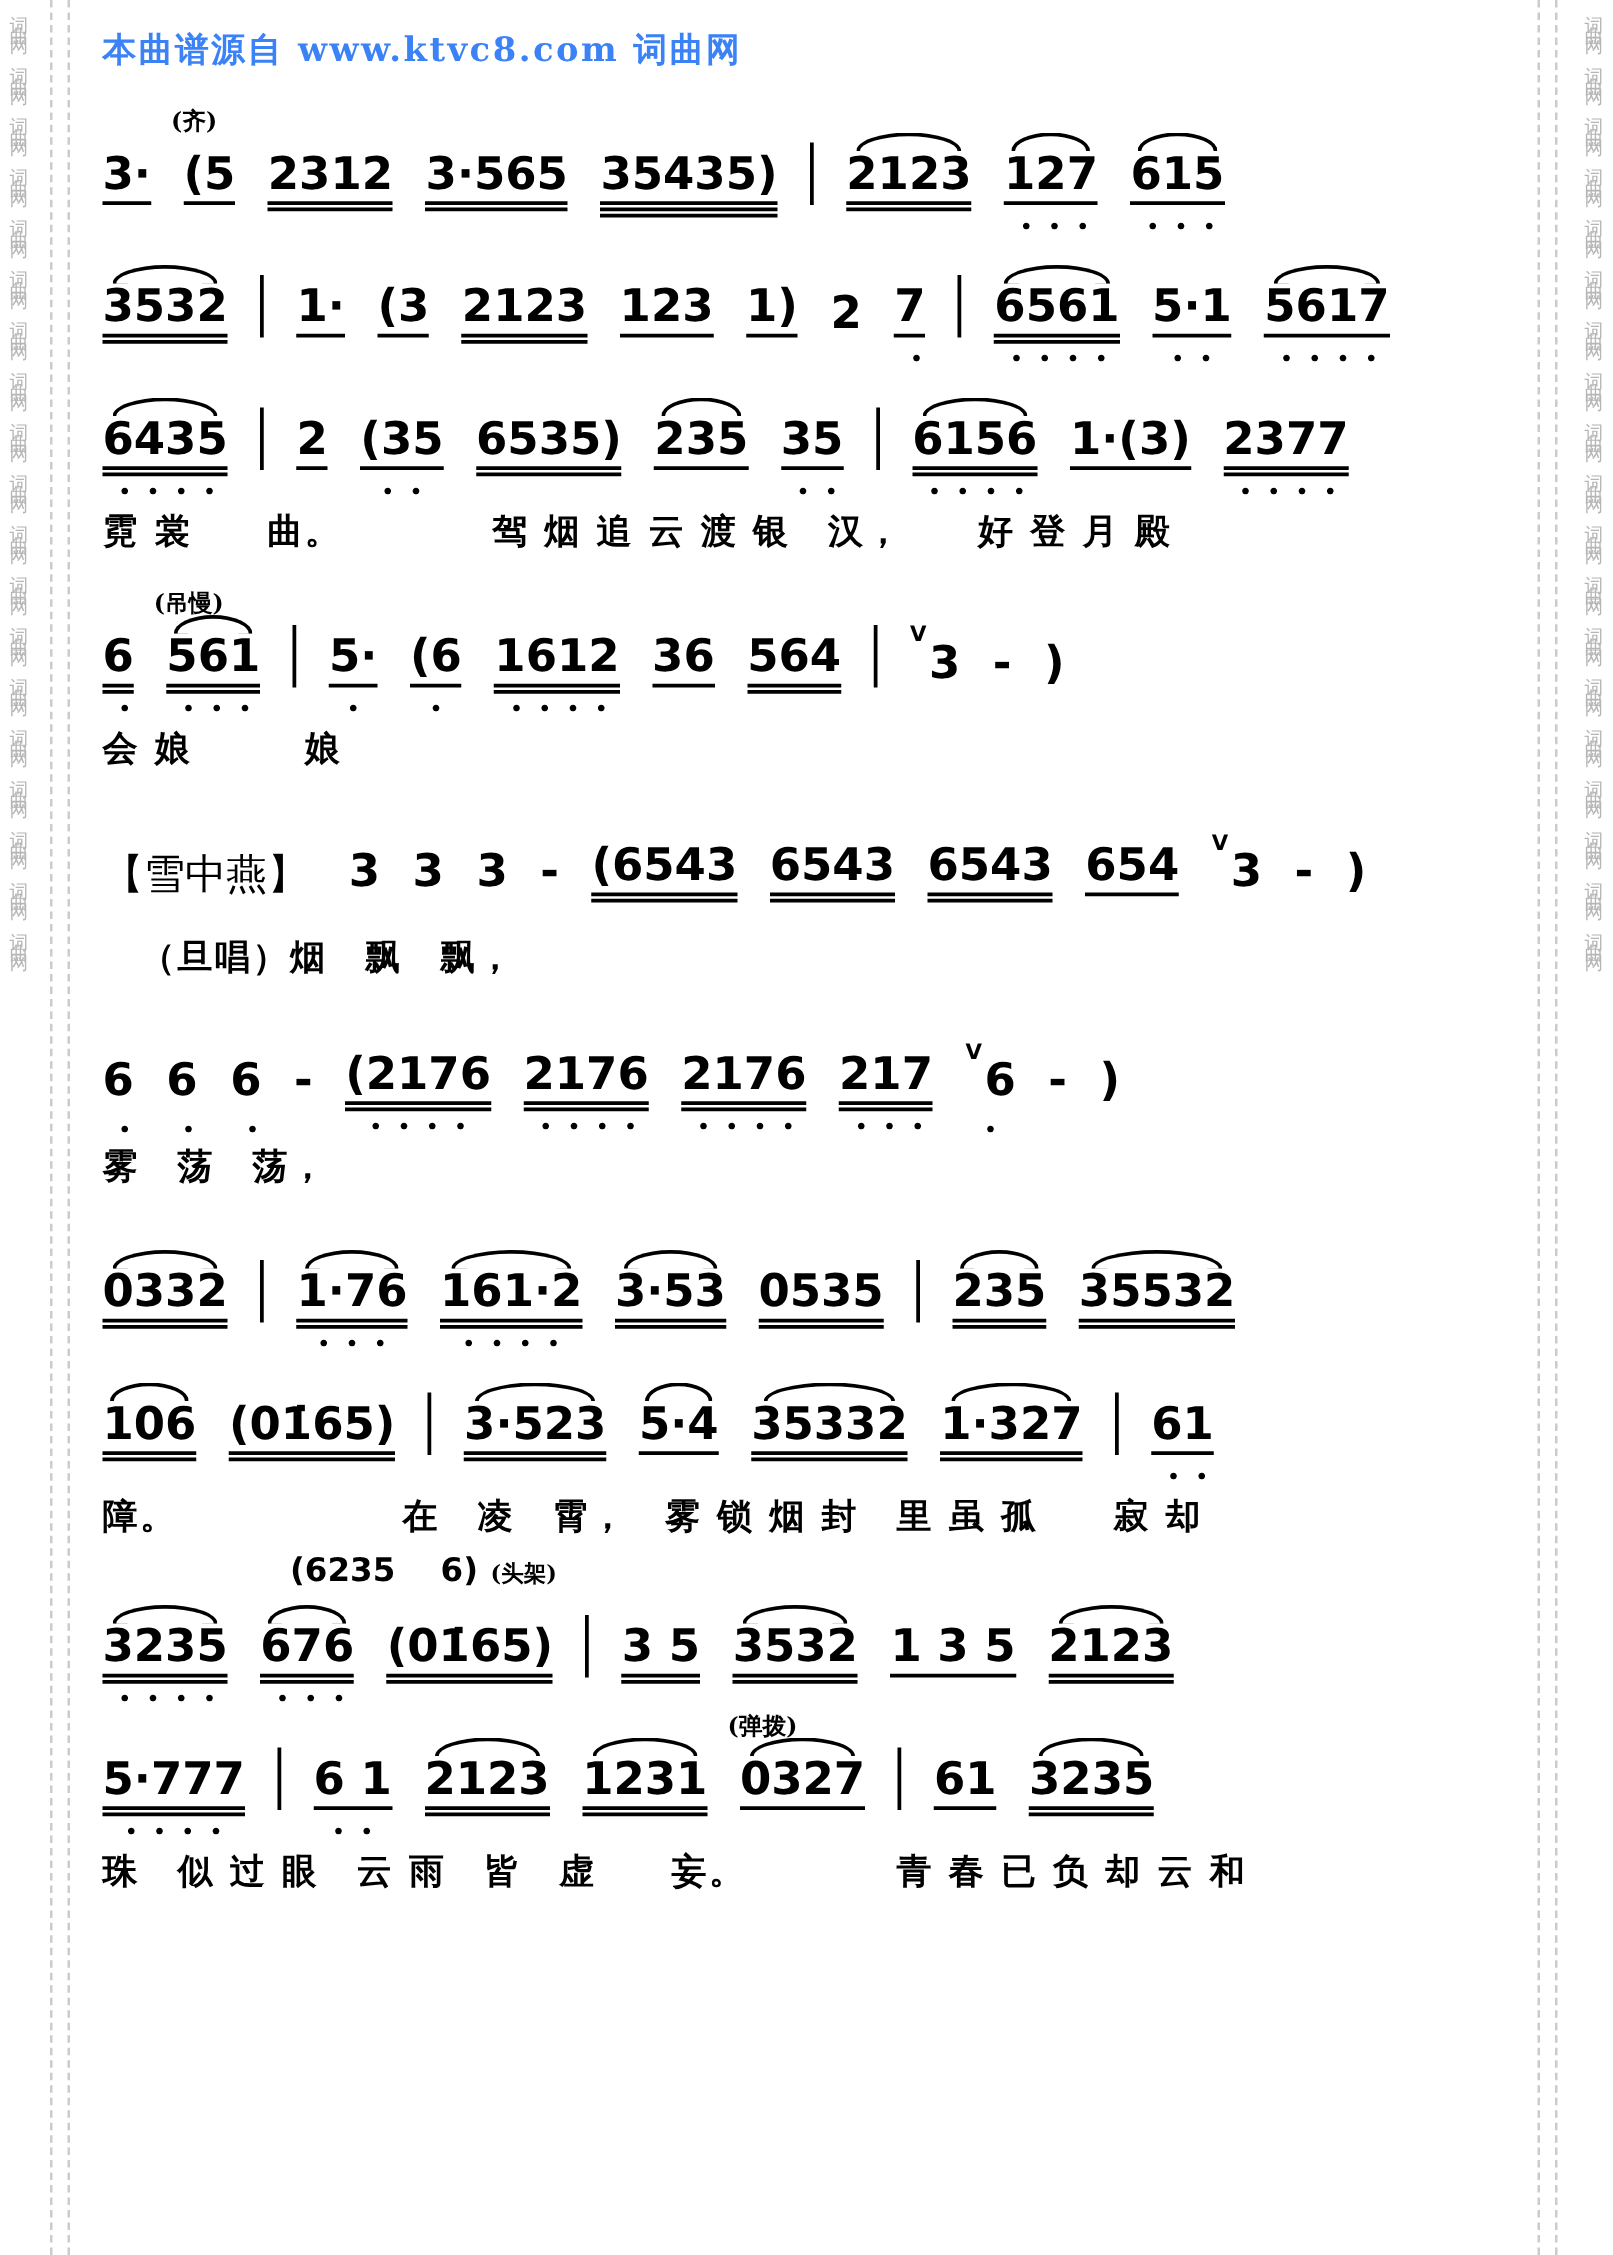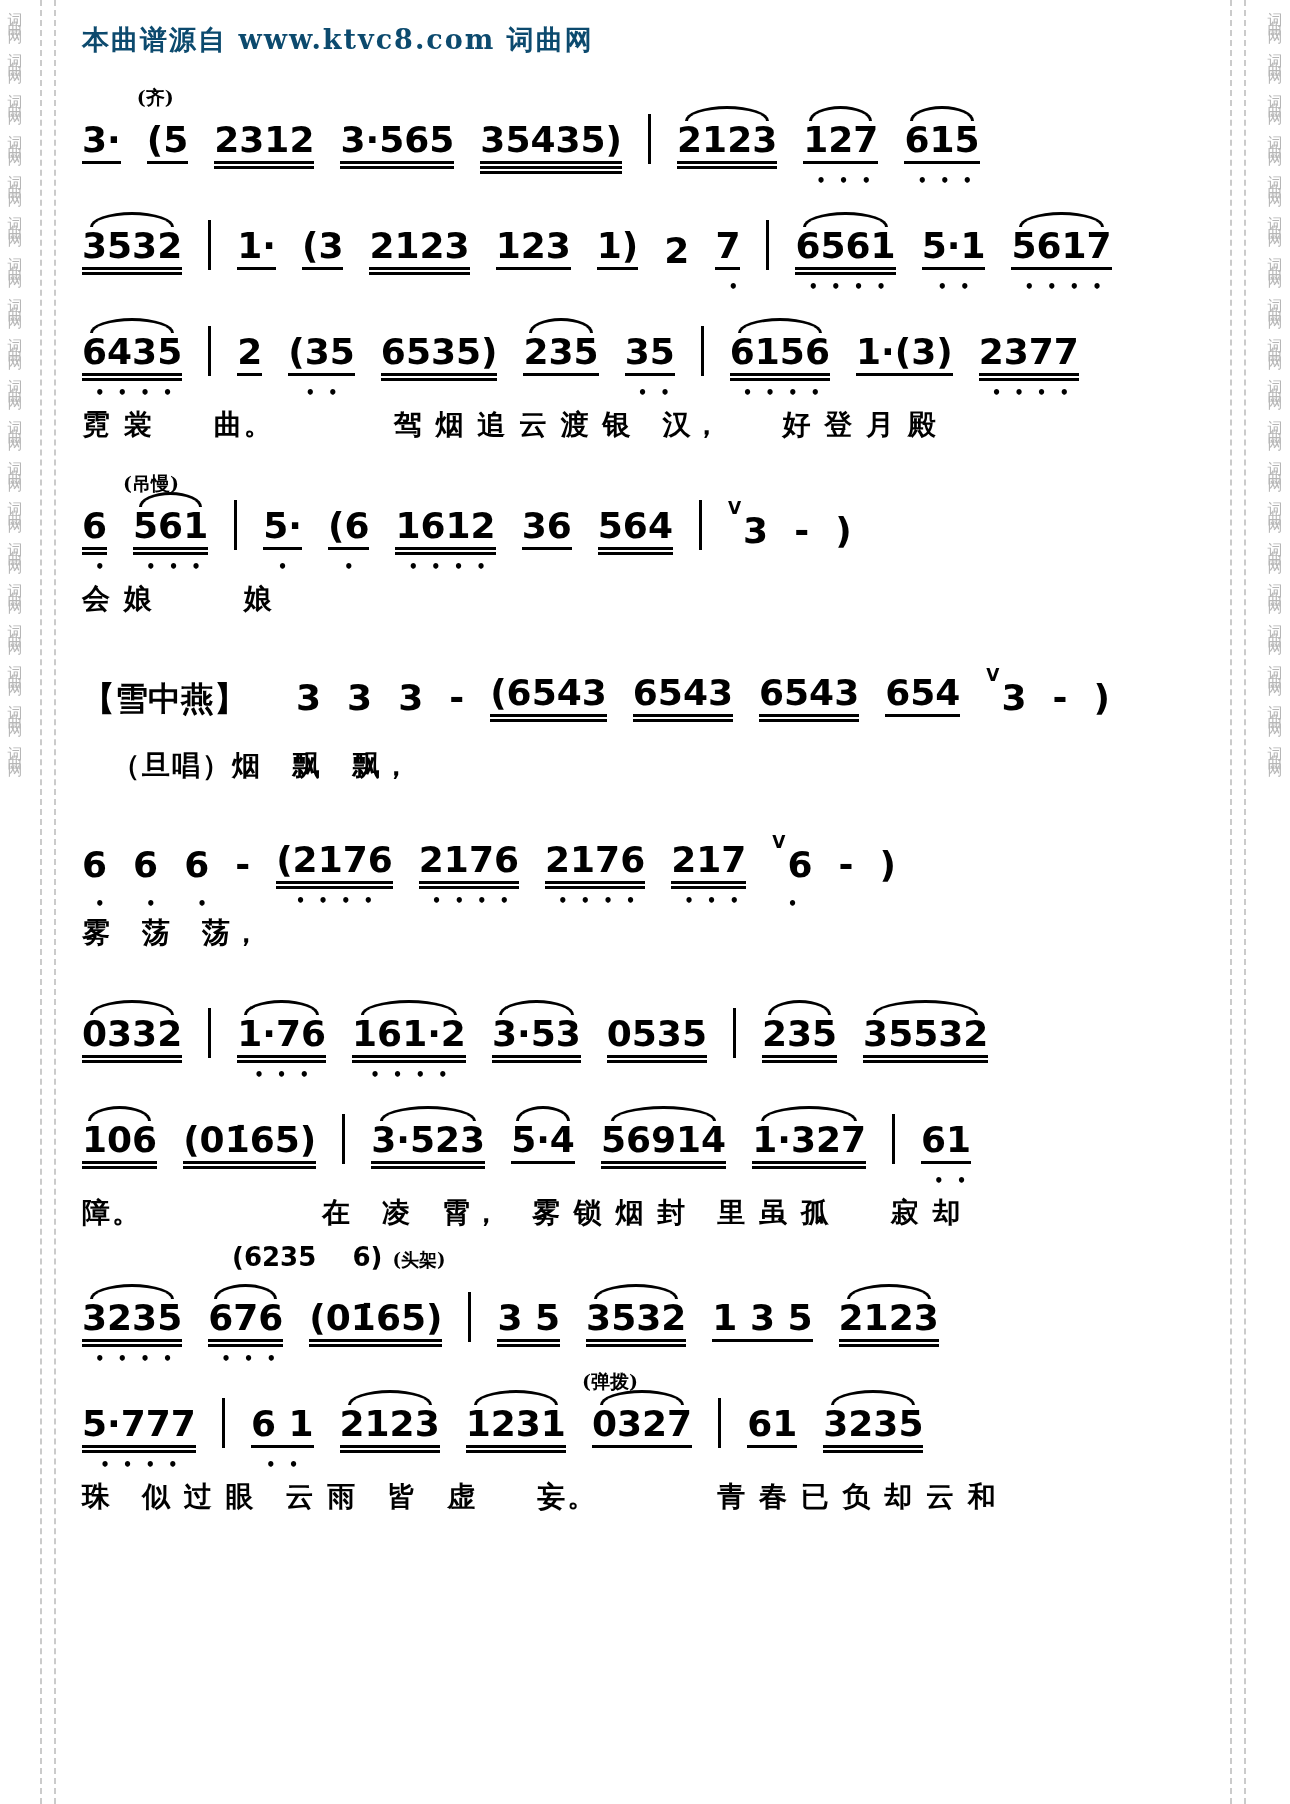--- a/index.html
+++ b/index.html
@@ -21,21 +21,21 @@
   .hdr{color:#1a6e1a;font-weight:bold;font-size:27px;letter-spacing:2px;
        font-family:"DejaVu Serif",serif;margin:6px 0 10px 0;}
 
   .mline{margin-bottom:10px;}
   .cue{font-weight:bold;font-size:26px;white-space:pre;margin-bottom:-26px;}
   .cue .cue-label{font-size:18px;font-family:"DejaVu Serif",serif;margin-left:10px;}
   .ml9 .cue{margin-left:150px;}
 
   .notes{display:flex;align-items:flex-end;column-gap:26px;padding-top:46px;
          font-weight:bold;font-size:36px;line-height:1.05;}
-  .prefix{font-family:"DejaVu Serif",serif;font-size:33px;font-weight:bold;margin-right:23px;text-align:right;}
+  .prefix{font-family:"DejaVu Serif",serif;font-size:33px;font-weight:normal;margin-right:6px;text-align:right;}
   .prefix:empty{display:none;margin:0;}
   .tok{position:relative;white-space:pre;}
   .u1,.u2,.u3{border-bottom:3px solid #000;padding-bottom:2px;}
   .u2::after,.u3::after{content:"";position:absolute;left:0;right:0;bottom:-8px;height:3px;background:#000;}
   .u3::after{box-shadow:0 5px 0 #000;}
   .tie::before{content:"";position:absolute;left:8%;right:8%;top:-15px;height:12px;
                border:3px solid #000;border-bottom:none;border-radius:50% 50% 0 0 / 100% 100% 0 0;}
   .dots{position:absolute;top:calc(100% + 13px);left:0;width:100%;text-align:center;
         font-size:15px;letter-spacing:13px;text-indent:13px;line-height:1;}
   .bar{width:3px;height:50px;background:#000;flex:0 0 auto;}
@@ -48,21 +48,21 @@
 </style>
 </head>
 <body>
 
 <div class="wm-col wm-left">词曲网 词曲网 词曲网 词曲网 词曲网 词曲网 词曲网 词曲网 词曲网 词曲网 词曲网 词曲网 词曲网 词曲网 词曲网 词曲网 词曲网 词曲网 词曲网 </div>
 <div class="dash-strip dash-left"></div>
 <div class="dash-strip dash-right"></div>
 <div class="wm-col wm-right">词曲网 词曲网 词曲网 词曲网 词曲网 词曲网 词曲网 词曲网 词曲网 词曲网 词曲网 词曲网 词曲网 词曲网 词曲网 词曲网 词曲网 词曲网 词曲网 </div>
 
 <div class="content">
-  <div class="hdr" style="color: #0c4a6e;">本曲谱源自 www.ktvc8.com 词曲网</div>
+  <div class="hdr" style="color: #3b82f6;">本曲谱源自 www.ktvc8.com 词曲网</div>
 
   <div class="mline">
     <div class="notes">
         <span class="tok u1">3·</span>
         <span class="tok u1">(5<span class="ann">(齐)</span></span>
         <span class="tok u2">2312</span>
         <span class="tok u2">3·565</span>
         <span class="tok u3">35435)</span>
         <span class="bar"></span>
         <span class="tok u2 tie">2123</span>
@@ -173,21 +173,21 @@
       </div>
   </div>
 
   <div class="mline ml8">
     <div class="notes">
         <span class="tok u2 tie">106</span>
         <span class="tok u2">(01̇65)</span>
         <span class="bar"></span>
         <span class="tok u2 tie">3·523</span>
         <span class="tok u1 tie">5·4</span>
-        <span class="tok u2 tie">56914</span>
+        <span class="tok u2 tie">35332</span>
         <span class="tok u2 tie">1·327</span>
         <span class="bar"></span>
         <span class="tok u1">61<span class="dots">••</span></span>
       </div>
     <div class="lyric">障。　　　　　　在　凌　霄，　雾 锁 烟 封　里 虽 孤　　寂 却</div>
   </div>
 
   <div class="mline ml9">
     <div class="cue"><span>(6235    6)</span><span class="cue-label">(头架)</span></div>
     <div class="notes">

